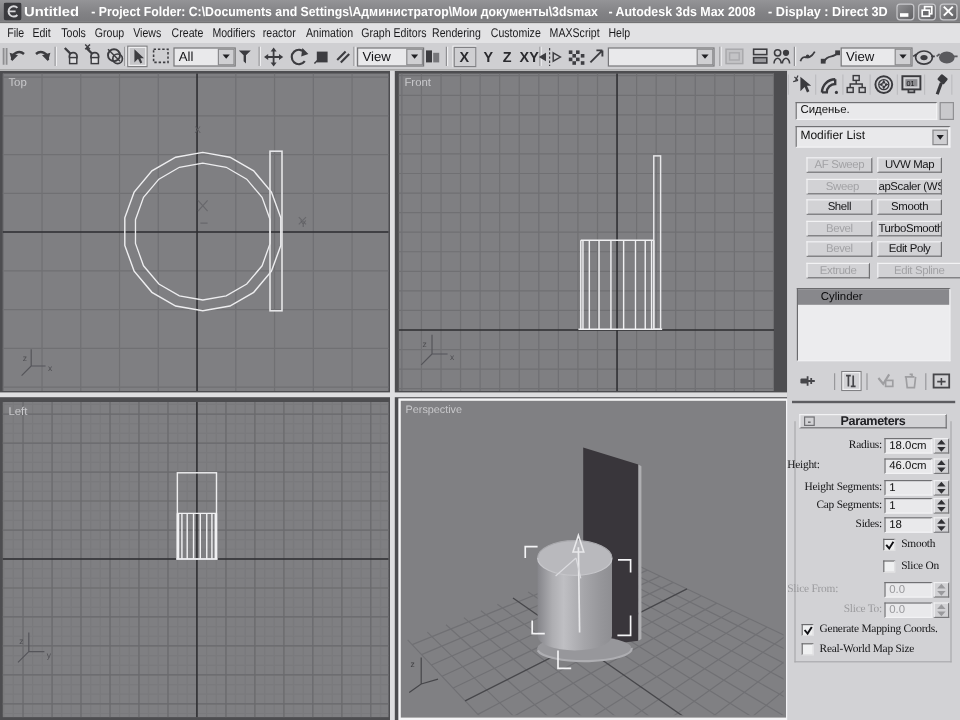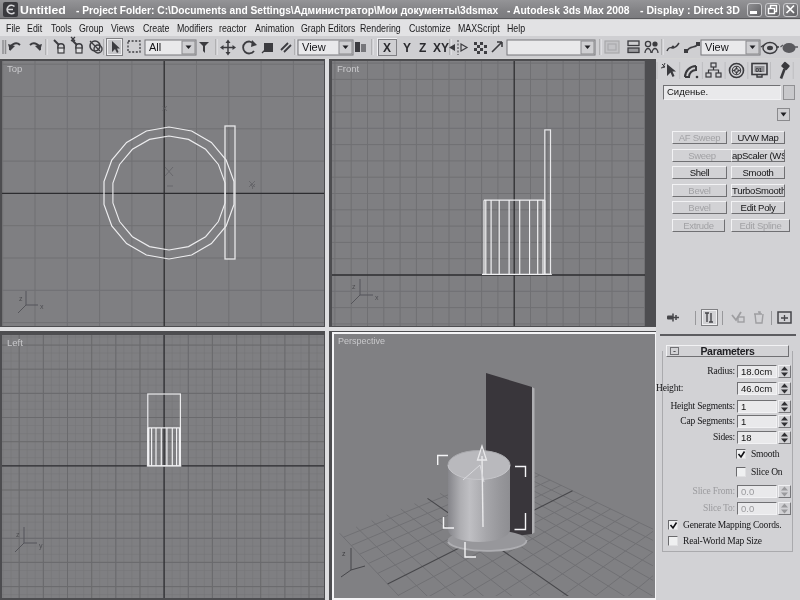--- a/index.html
+++ b/index.html
@@ -274,35 +274,39 @@
         <path d="M6 13v2h5v-2" stroke="#3a3a3e" stroke-width="1.4" fill="none"></path>
         <text x="4.5" y="9.5" font-size="6" fill="#16161a">01</text>
       </g>
       <g transform="translate(119,2)">
         <rect x="7" y="1" width="7" height="6" rx="1" fill="#3a3a3e" transform="rotate(40 10.5 4)"></rect>
         <path d="M9.5 7L6 16.5" stroke="#3a3a3e" stroke-width="2.6" fill="none"></path>
       </g>
     </svg>
 <div class="fld" style="left:7px;top:26px;width:118px;height:15px;border-width:1.5px;line-height:12px">Сиденье.</div>
 <div class="abs" style="left:127px;top:26px;width:12px;height:15px;background:#c9c9cc;border:1px solid #909093"></div>
+<div class="fld" style="left:7px;top:46px;width:129px;height:18px;border-width:1.5px;line-height:16px;font-size:10px">Modifier List</div>
 <div class="abs" style="left:121px;top:48.5px;width:13px;height:13px;background:#cfcfd2;border:1px solid #8a8a8d"><svg width="11" height="11">
         <polygon points="2.5,3.5 8.5,3.5 5.5,7.5" fill="#202024"></polygon>
       </svg></div>
 <div class="btn3 dis" style="left:16px;top:72px;width:55px;height:13px;line-height:11px">AF Sweep</div>
 <div class="btn3" style="left:75px;top:72px;width:54px;height:13px;line-height:11px">UVW Map</div>
 <div class="btn3 dis" style="left:16px;top:90px;width:60px;height:13px;line-height:11px">Sweep</div>
 <div class="btn3" style="left:75px;top:90px;width:54px;height:13px;line-height:11px">apScaler (WSI</div>
 <div class="btn3" style="left:16px;top:107px;width:55px;height:13px;line-height:11px">Shell</div>
 <div class="btn3" style="left:75px;top:107px;width:54px;height:13px;line-height:11px">Smooth</div>
 <div class="btn3 dis" style="left:16px;top:125px;width:55px;height:13px;line-height:11px">Bevel</div>
 <div class="btn3" style="left:75px;top:125px;width:54px;height:13px;line-height:11px">TurboSmooth</div>
 <div class="btn3 dis" style="left:16px;top:142px;width:55px;height:13px;line-height:11px">Bevel</div>
 <div class="btn3" style="left:75px;top:142px;width:54px;height:13px;line-height:11px">Edit Poly</div>
 <div class="btn3 dis" style="left:16px;top:160px;width:53px;height:13px;line-height:11px">Extrude</div>
-<div class="btn3 dis" style="left:75px;top:160px;width:59px;height:13px;line-height:11px">Edit Spline</div>
+<div class="btn3 dis" style="left:75px;top:160px;width:70px;height:13px;line-height:11px">Edit Spline</div>
+<div class="abs" style="left:8px;top:181px;width:128px;height:61px;background:#ececee;border-top:1.5px solid #6a6a6d;border-left:1.5px solid #6a6a6d;border-right:1px solid #f0f0f2;border-bottom:1px solid #f0f0f2">
+      <div style="height:13px;background:#88888c;color:#0a0a0c;font-size:9.5px;line-height:13px;padding-left:19px">Cylinder</div>
+    </div>
 <svg class="abs" style="left:8px;top:250px" width="136" height="17">
       <rect x="3" y="6.5" width="6" height="4" rx="1" fill="#46464a"></rect>
       <path d="M9 4.5v8 M9 8.5h6 M12 6v5" stroke="#46464a" stroke-width="1.5" fill="none"></path>
       <path d="M31.5 2v14" stroke="#98989b" stroke-width="1"></path>
       <rect x="37.5" y="0.5" width="16" height="16" fill="#d2d2d5" stroke="#808083"></rect>
       <rect x="38.5" y="1.5" width="14" height="14" fill="none" stroke="#f0f0f2"></rect>
       <path d="M43 4v9 M47 4v9 M41 4h4 M45 13h4" stroke="#46464a" stroke-width="1.4"></path>
       <path d="M58.5 2v14" stroke="#98989b" stroke-width="1"></path>
       <path d="M68 6l4 5 5-8" stroke="#9e9ea1" stroke-width="1.8" fill="none"></path>
       <rect x="74" y="8" width="6" height="5" fill="none" stroke="#9e9ea1" stroke-width="1.4"></rect>
@@ -338,21 +342,21 @@
 <div class="abs" style="left:122px;top:356px;width:13px;height:13px;background:#d2d2d5;border-top:1px solid #f0f0f2;border-left:1px solid #f0f0f2;border-right:1px solid #77777a;border-bottom:1px solid #77777a"><svg width="11" height="11">
         <polygon points="5.5,0.5 2,4.5 9,4.5" fill="#303034"></polygon>
         <polygon points="5.5,10.5 2,6.5 9,6.5" fill="#303034"></polygon>
       </svg></div>
 <div class="lbl" style="left:0;top:373px;width:79px;text-align:right">Sides:</div>
 <div class="fld" style="left:81px;top:372px;width:40px;height:13px;line-height:11px">18</div>
 <div class="abs" style="left:122px;top:372px;width:13px;height:13px;background:#d2d2d5;border-top:1px solid #f0f0f2;border-left:1px solid #f0f0f2;border-right:1px solid #77777a;border-bottom:1px solid #77777a"><svg width="11" height="11">
         <polygon points="5.5,0.5 2,4.5 9,4.5" fill="#303034"></polygon>
         <polygon points="5.5,10.5 2,6.5 9,6.5" fill="#303034"></polygon>
       </svg></div>
-<div class="lbl dis" style="left:0;top:427px;width:79px;text-align:right">Slice From:</div>
+<div class="lbl dis" style="left:0;top:427px;width:79px;">Slice From:</div>
 <div class="fld dis" style="left:81px;top:426px;width:40px;height:13px;line-height:11px">0.0</div>
 <div class="abs" style="left:122px;top:426px;width:13px;height:13px;background:#d2d2d5;border-top:1px solid #f0f0f2;border-left:1px solid #f0f0f2;border-right:1px solid #77777a;border-bottom:1px solid #77777a"><svg width="11" height="11">
         <polygon points="5.5,0.5 2,4.5 9,4.5" fill="#9a9a9d"></polygon>
         <polygon points="5.5,10.5 2,6.5 9,6.5" fill="#9a9a9d"></polygon>
       </svg></div>
 <div class="lbl dis" style="left:0;top:444px;width:79px;text-align:right">Slice To:</div>
 <div class="fld dis" style="left:81px;top:443px;width:40px;height:13px;line-height:11px">0.0</div>
 <div class="abs" style="left:122px;top:443px;width:13px;height:13px;background:#d2d2d5;border-top:1px solid #f0f0f2;border-left:1px solid #f0f0f2;border-right:1px solid #77777a;border-bottom:1px solid #77777a"><svg width="11" height="11">
         <polygon points="5.5,0.5 2,4.5 9,4.5" fill="#9a9a9d"></polygon>
         <polygon points="5.5,10.5 2,6.5 9,6.5" fill="#9a9a9d"></polygon>

